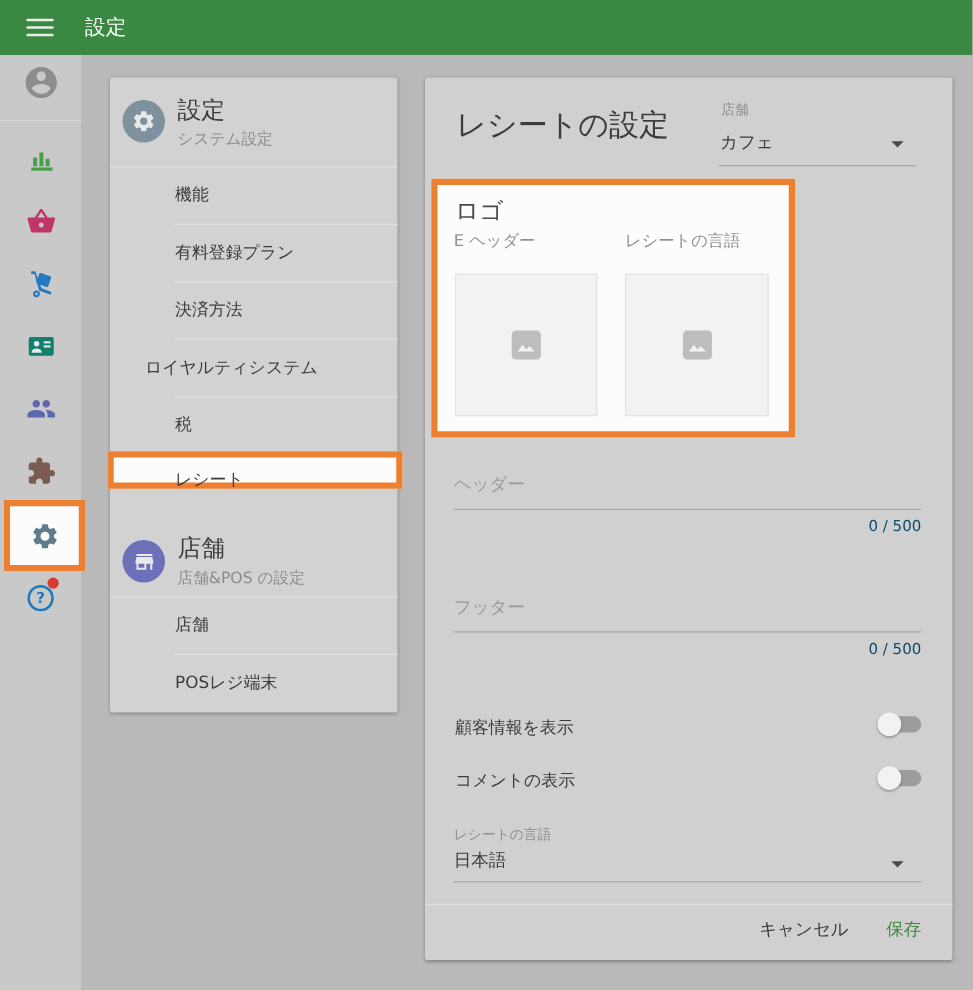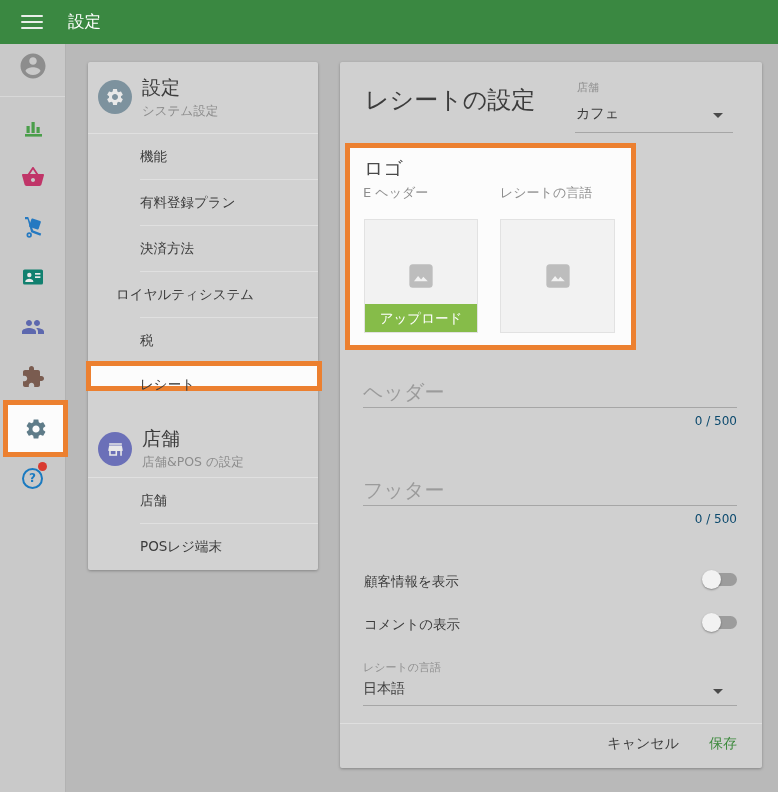--- a/index.html
+++ b/index.html
@@ -33,21 +33,21 @@
   .menu-divider{position:absolute;height:1px;background:#e0e0e0;}
   .menu-item{position:absolute;left:0;width:230px;height:46px;line-height:46px;padding-left:52px;box-sizing:border-box;font-size:13.5px;color:#3c3c3c;cursor:pointer;}
 
   
   .content-panel{position:absolute;left:340px;top:62px;width:422px;height:706px;background:#d0d0d0;box-shadow:0 1px 3px rgba(0,0,0,.28);border-radius:2px;z-index:10;}
   .panel-title{position:absolute;left:25px;top:22px;font-size:24px;color:#3c3c3c;}
   .select-label{position:absolute;font-size:11px;color:#8e8e8e;}
   .select-value{position:absolute;font-size:14px;color:#3c3c3c;}
   .caret{position:absolute;width:0;height:0;border-left:5px solid transparent;border-right:5px solid transparent;border-top:5px solid #4a4a4a;}
   .u-line{position:absolute;height:1px;background:#a6a6a6;}
-  .field-label{position:absolute;font-size:20px;color:#9b9b9b;}
+  .field-label{position:absolute;font-size:14px;color:#9b9b9b;}
   .counter{position:absolute;font-size:12px;color:#0c4a6e;}
   .toggle-label{position:absolute;font-size:13.5px;color:#3c3c3c;}
   .toggle{position:absolute;width:36px;height:19px;cursor:pointer;}
   .toggle .track{position:absolute;left:3px;top:3px;width:32px;height:13px;border-radius:7px;background:#9c9c9c;}
   .toggle .knob{position:absolute;left:0;top:0;width:19px;height:19px;border-radius:50%;background:#f2f2f2;box-shadow:0 1px 2px rgba(0,0,0,.35);}
   .footer-divider{position:absolute;left:0;top:661px;width:422px;height:1px;background:#dfdfdf;}
   .actions{position:absolute;right:25px;top:673px;display:flex;gap:30px;}
   .btn-flat{font-size:14px;cursor:pointer;background:none;border:none;padding:0;font-family:inherit;text-align:right;}
   .btn-cancel{color:#3c3c3c;}
   .btn-save{color:#3d8a3d;}
@@ -241,21 +241,20 @@
   <div class="hl-box hl-logo">
     <div class="logo-label">ロゴ</div>
     <div class="col-label" style="left:13px;">E ヘッダー</div>
     <div class="col-label" style="left:150px;">レシートの言語</div>
 
     <div class="dropzone" style="left:14px;">
       <svg width="28" height="28" viewBox="0 0 24 24">
         <rect x="2" y="2" width="20" height="20" rx="3" fill="#bdbdbd"></rect>
         <path d="M6 16.5l3.5-4.6 2.6 3.1 1.9-2.4 3.8 3.9z" fill="#f2f2f2"></path>
       </svg>
-      <button class="upload-btn">アップロード</button>
     </div>
 
     <div class="dropzone" style="left:150px;width:115px;">
       <svg width="28" height="28" viewBox="0 0 24 24">
         <rect x="2" y="2" width="20" height="20" rx="3" fill="#bdbdbd"></rect>
         <path d="M6 16.5l3.5-4.6 2.6 3.1 1.9-2.4 3.8 3.9z" fill="#f2f2f2"></path>
       </svg>
     </div>
   </div>
 

